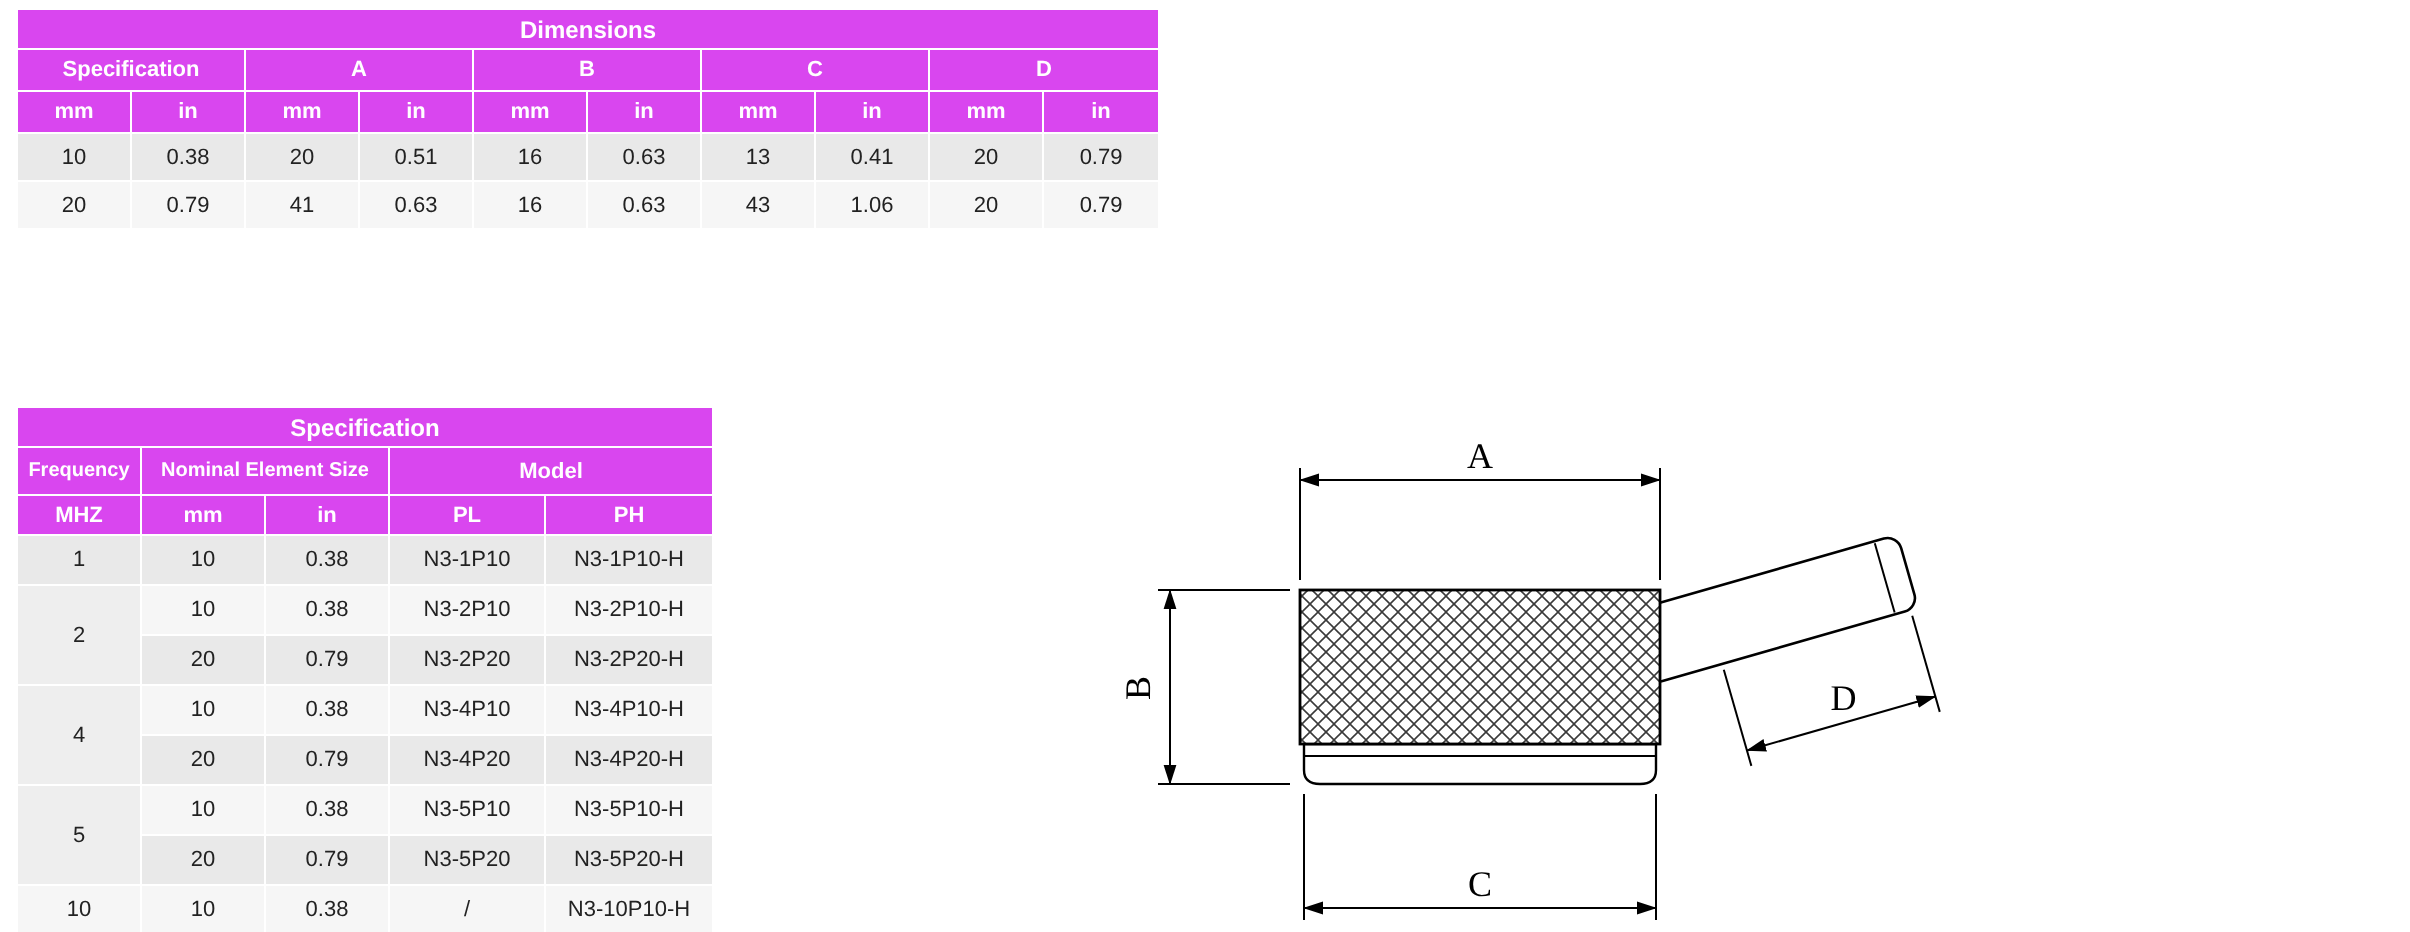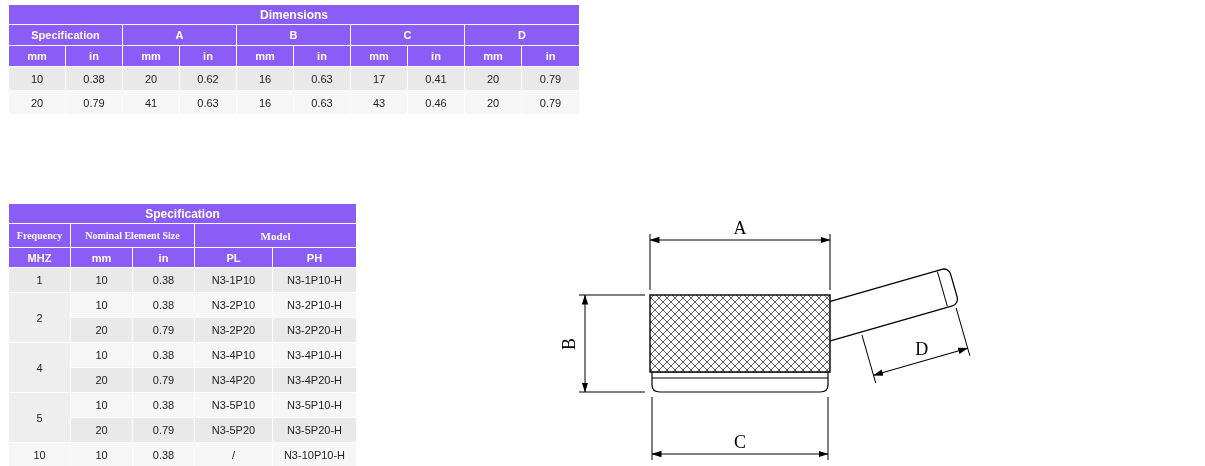--- a/index.html
+++ b/index.html
@@ -14,33 +14,33 @@
   table { border-collapse:collapse; table-layout:fixed; position:absolute; }
   th, td {
     border:1px solid #ffffff;
     font-size:11px;
     text-align:center;
     vertical-align:middle;
     padding:0 2px;
     white-space:nowrap;
     overflow:hidden;
   }
-  .blue { background:#8b5cf6; color:#ffffff; font-weight:bold;text-align:center; }
+  .blue { background:#d946ef; color:#ffffff; font-weight:bold;text-align:center; }
   .title-row th { height:20px; font-size:12px; }
   .group-row th { height:21px; }
   .unit-row th { height:21px; }
   .r-odd td { background:#e9e9e9; }
   .r-even td { background:#f6f6f6; }
   td.merged { background:#eeeeee !important; }
 
   #dimensions-table { left:8px; top:4px; width:572px; }
   #dimensions-table tbody tr { height:24px; }
 
   #spec-table { left:8px; top:203px; width:348px; }
-  #spec-table .group-row th { height:24px;font-family:Liberation Serif, serif; }
+  #spec-table .group-row th { height:24px; }
   #spec-table .unit-row th { height:20px; }
   #spec-table tbody tr { height:25px; }
   #spec-table .small-head { font-size:10px; }
 
   #drawing {
     position:absolute;
     left:555px; top:210px;
     width:460px; height:256px;
   }
   .dim-label {
@@ -87,37 +87,37 @@
       <th class="blue">in</th>
       <th class="blue">mm</th>
       <th class="blue">in</th>
     </tr>
   </thead>
   <tbody>
     <tr class="r-odd">
       <td>10</td>
       <td>0.38</td>
       <td>20</td>
-      <td>0.62</td>
+      <td>0.51</td>
       <td>16</td>
       <td>0.63</td>
-      <td>17</td>
+      <td>13</td>
       <td>0.41</td>
       <td>20</td>
       <td>0.79</td>
     </tr>
     <tr class="r-even">
       <td>20</td>
       <td>0.79</td>
       <td>41</td>
       <td>0.63</td>
       <td>16</td>
       <td>0.63</td>
       <td>43</td>
-      <td>0.46</td>
+      <td>1.06</td>
       <td>20</td>
       <td>0.79</td>
     </tr>
   </tbody>
 </table>
 
 <table id="spec-table">
   <colgroup>
     <col style="width:62px">
       <col style="width:62px">

